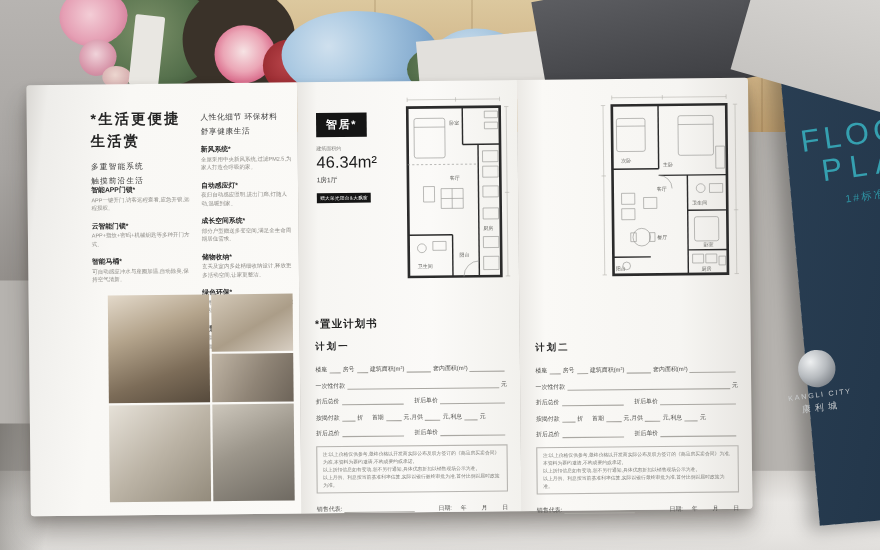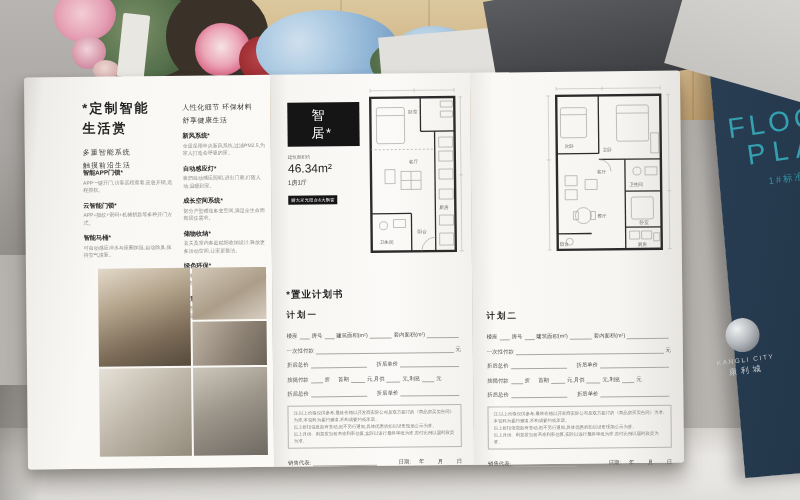--- a/index.html
+++ b/index.html
@@ -104,24 +104,24 @@
     background:linear-gradient(160deg,#e3d9ca 0%,#b4a48c 35%,#7c6c58 70%,#564a3c 100%);}
   .ph-bedroom{background:linear-gradient(150deg,#d4c9b8 0%,#ab9d88 55%,#d8cfc3 100%);}
   .ph-bath{background:linear-gradient(120deg,#c0b5a5 0%,#8f8476 55%,#6d6459 100%);}
   .ph-kitchen{background:linear-gradient(140deg,#e6e1d8 0%,#bcb4a6 50%,#938b7c 100%);}
   .ph-balcony{background:linear-gradient(155deg,#cdc7bc 0%,#9c968b 45%,#6f6a62 100%);}
 
   
   .unit-card{position:absolute;top:28px;width:72px;}
   .panel-mid .unit-card{left:17px;}
   .panel-right .unit-card{left:21px;}
-  .badge{display:inline-block;background:#151515;color:#fff;font-size:13px;font-weight:normal;
-    padding:4px 24px;letter-spacing:1.5px;}
+  .badge{display:inline-block;background:#151515;color:#fff;font-size:10px;font-weight:bold;
+    padding:4px 9px;letter-spacing:1.5px;}
   .area-label{margin-top:8px;font-size:4.5px;color:#7a7a77;}
-  .area{font-size:12px;color:#1d1d1d;margin-top:2px;}
+  .area{font-size:15px;color:#1d1d1d;margin-top:2px;}
   .layout{font-size:6px;color:#333;margin-top:3px;}
   .bonus{margin-top:6px;background:#151515;color:#fff;font-size:4.2px;
     padding:2px 3px;display:inline-block;letter-spacing:.3px;}
 
   
   .fp{position:absolute;top:12px;}
   .fp-a{left:84px;width:112px;height:178px;}
   .fp-b{left:70px;width:136px;height:178px;}
   .fp .wall{stroke:#2b2b2b;fill:none;}
   .fp .part{stroke:#2b2b2b;stroke-width:1.3;fill:none;}
@@ -185,21 +185,21 @@
   </div>
   <div class="cover-logo">
     <div class="logo-circle"></div>
     <div class="logo-en">KANGLI CITY</div>
     <div class="logo-cn">康利城</div>
   </div>
 
   <div class="brochure">
 
     <div class="panel panel-left">
-      <div class="lp-title">*定制智能
+      <div class="lp-title">*生活更便捷
 生活赏</div>
       <div class="lp-sub">多重智能系统
 触摸前沿生活</div>
 
       <div class="lp-col1">
         <div class="lp-item">
           <div class="lbl">智能APP门锁*</div>
           <div class="dsc">APP一键开门,访客远程查看,应急开锁,远程授权。</div>
         </div>
         <div class="lp-item">

